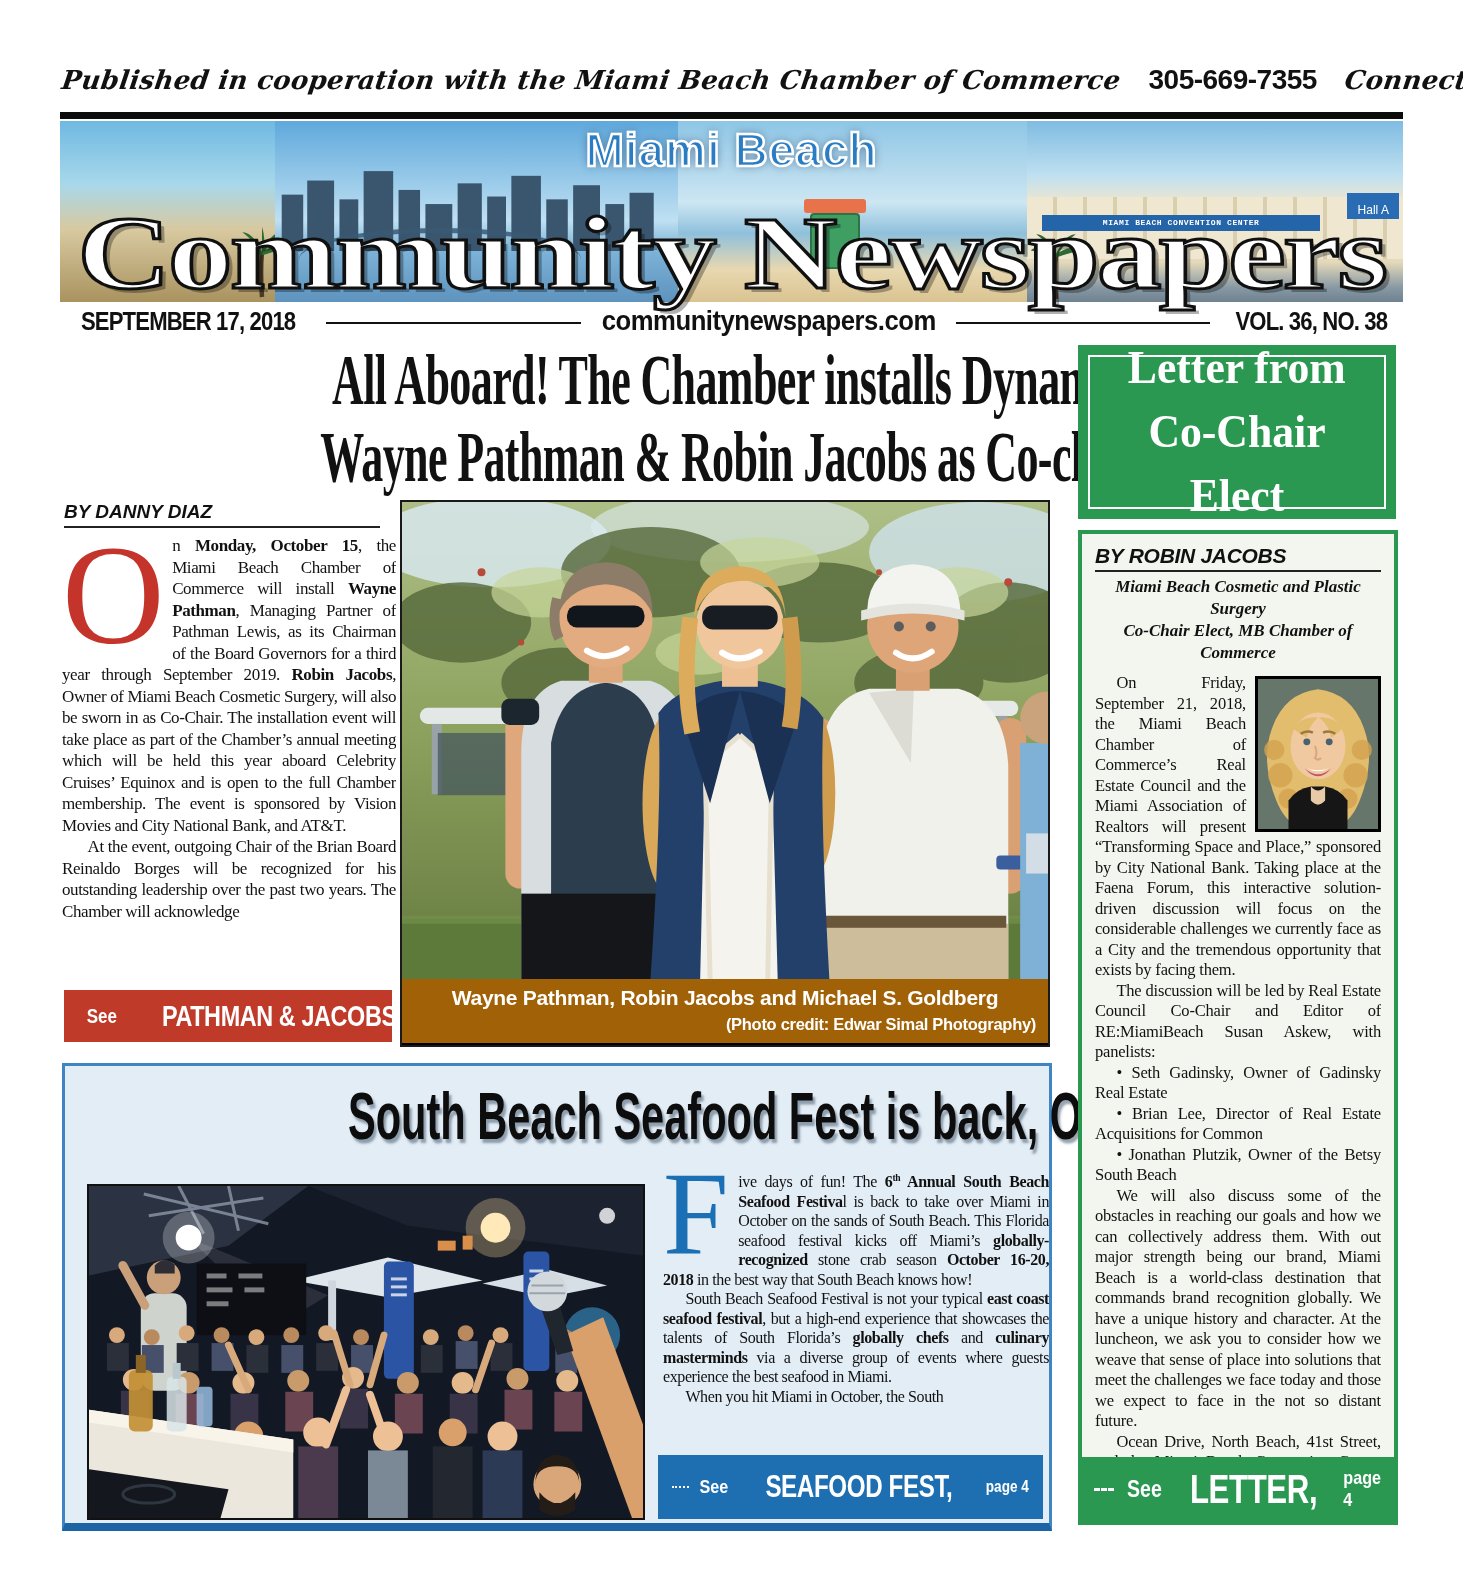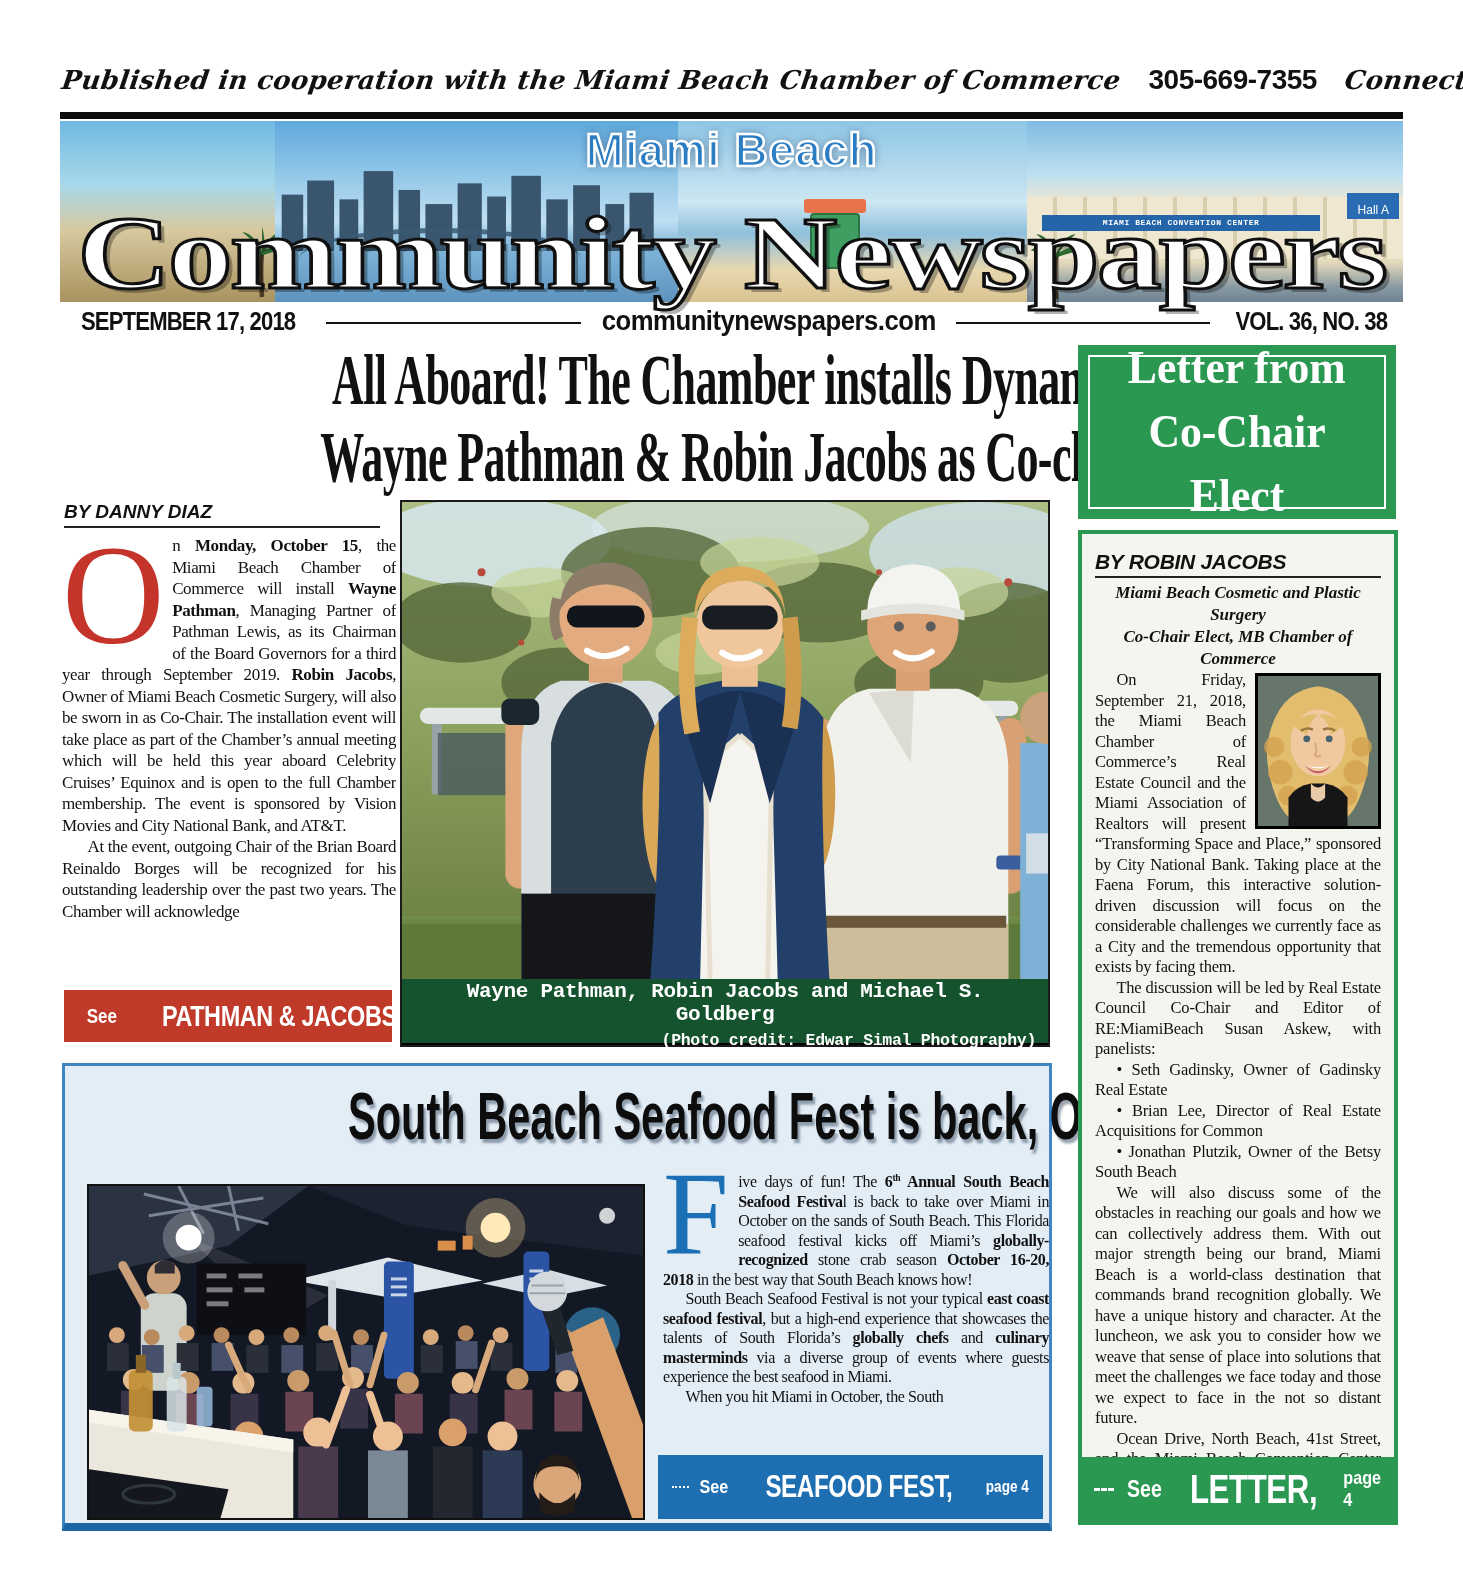--- a/index.html
+++ b/index.html
@@ -90,22 +90,22 @@
   .jump-blue .dash{flex:1;border-top:2px dotted #fff;margin-left:14px;margin-right:8px}
   .jump-blue .see{font-size:19px}.jump-blue .jt{font-size:31px}.jump-blue .pg{font-size:16px}
   .jump-green{position:absolute;left:0;right:0;bottom:0;height:64px;background:#2b9852}
   .jump-green .dash{width:150px;border-top:3px dashed #fff;margin-left:12px;margin-right:10px}
   .jump-green .see{font-size:23px}.jump-green .jt{font-size:40px}.jump-green .pg{font-size:19px}
 
   
   .photo-main{position:absolute;left:400px;top:500px;width:650px;height:547px;border:2px solid #1a1a1a;
           box-sizing:border-box;background:#000}
   .photo-main svg{display:block;width:100%;height:477px}
-  .caption{height:64px;background:#14532d;color:#fff;font-family:Liberation Mono, monospace;font-weight:bold;
-          padding:1px 12px 0;box-sizing:border-box}
+  .caption{height:64px;background:#a16207;color:#fff;font-family:Liberation Sans, sans-serif;font-weight:bold;
+          padding:7px 12px 0;box-sizing:border-box}
   .cap1{text-align:center;font-size:21px;letter-spacing:-.3px}
   .cap2{text-align:right;font-size:16.5px;margin-top:5px;letter-spacing:-.3px}
 
   
   .section-sf{position:absolute;left:62px;top:1063px;width:990px;height:468px;box-sizing:border-box;
           background:#e3edf6;border:3px solid #3f85c2;border-bottom:8px solid #1c64a6}
   .sf-head{position:absolute;top:2px;left:0;width:100%;text-align:center;white-space:nowrap;
           font-family:"Liberation Sans",sans-serif;font-weight:bold;font-size:67px;line-height:96px;color:#0d0d0d}
   .sf-head .cx{transform:scaleX(.62);text-shadow:4px 4px 3px rgba(70,90,110,.55)}
   .sf-photo{position:absolute;left:22px;top:118px;width:558px;height:336px;border:2px solid #111;
@@ -119,25 +119,25 @@
   sup{font-size:.6em}
 
   
   .sidebar-title{position:absolute;left:1078px;top:345px;width:318px;height:174px;background:#2b9852;
           box-sizing:border-box;padding:10px}
   .sbt-inner{border:2px solid #fff;height:100%;box-sizing:border-box;display:flex;flex-direction:column;
           justify-content:center;text-align:center;color:#fff;font-weight:bold;font-size:46px;line-height:64px}
   .sbt-inner .cx{transform:scaleX(.95)}
   .sidebar{position:absolute;left:1078px;top:530px;width:320px;height:995px;box-sizing:border-box;
           border:4px solid #2b9852;background:#f3f6ee;overflow:hidden}
-  .sb-pad{padding:16px 13px 0}
+  .sb-pad{padding:10px 13px 0}
   .sb-byline{font-family:"Liberation Sans",sans-serif;font-weight:bold;font-style:italic;font-size:21px;
           border-bottom:2px solid #222;padding-bottom:2px;letter-spacing:-.3px}
   .sb-affil{font-weight:bold;font-style:italic;font-size:17px;line-height:22px;text-align:center;margin-top:4px}
-  .sb-body{text-align:justify;font-size:16.5px;line-height:20.5px;letter-spacing:-.2px;
+  .sb-body{margin-top:9px;text-align:justify;font-size:16.5px;line-height:20.5px;letter-spacing:-.2px;
           height:828px;overflow:hidden}
   .sb-body p{margin:0}
   .sb-body p.ind{text-indent:1.3em}
   .sb-photo{float:right;width:120px;height:150px;border:3px solid #000;margin:3px 0 5px 9px;background:#66766a}
   .sb-photo svg{display:block;width:100%;height:100%}
 </style>
 </head>
 <body>
 
 <div class="page">

